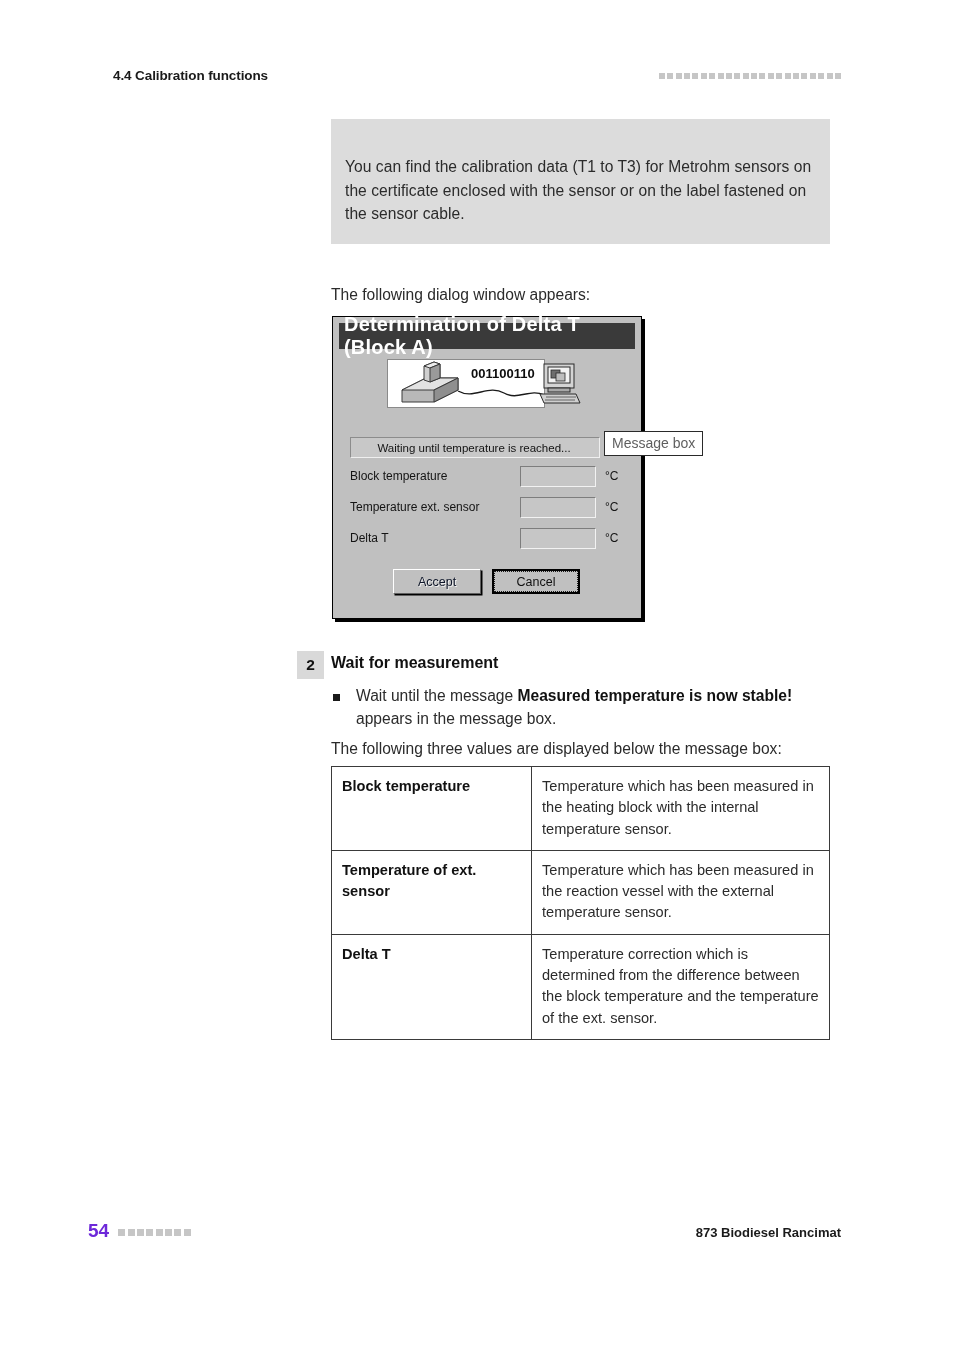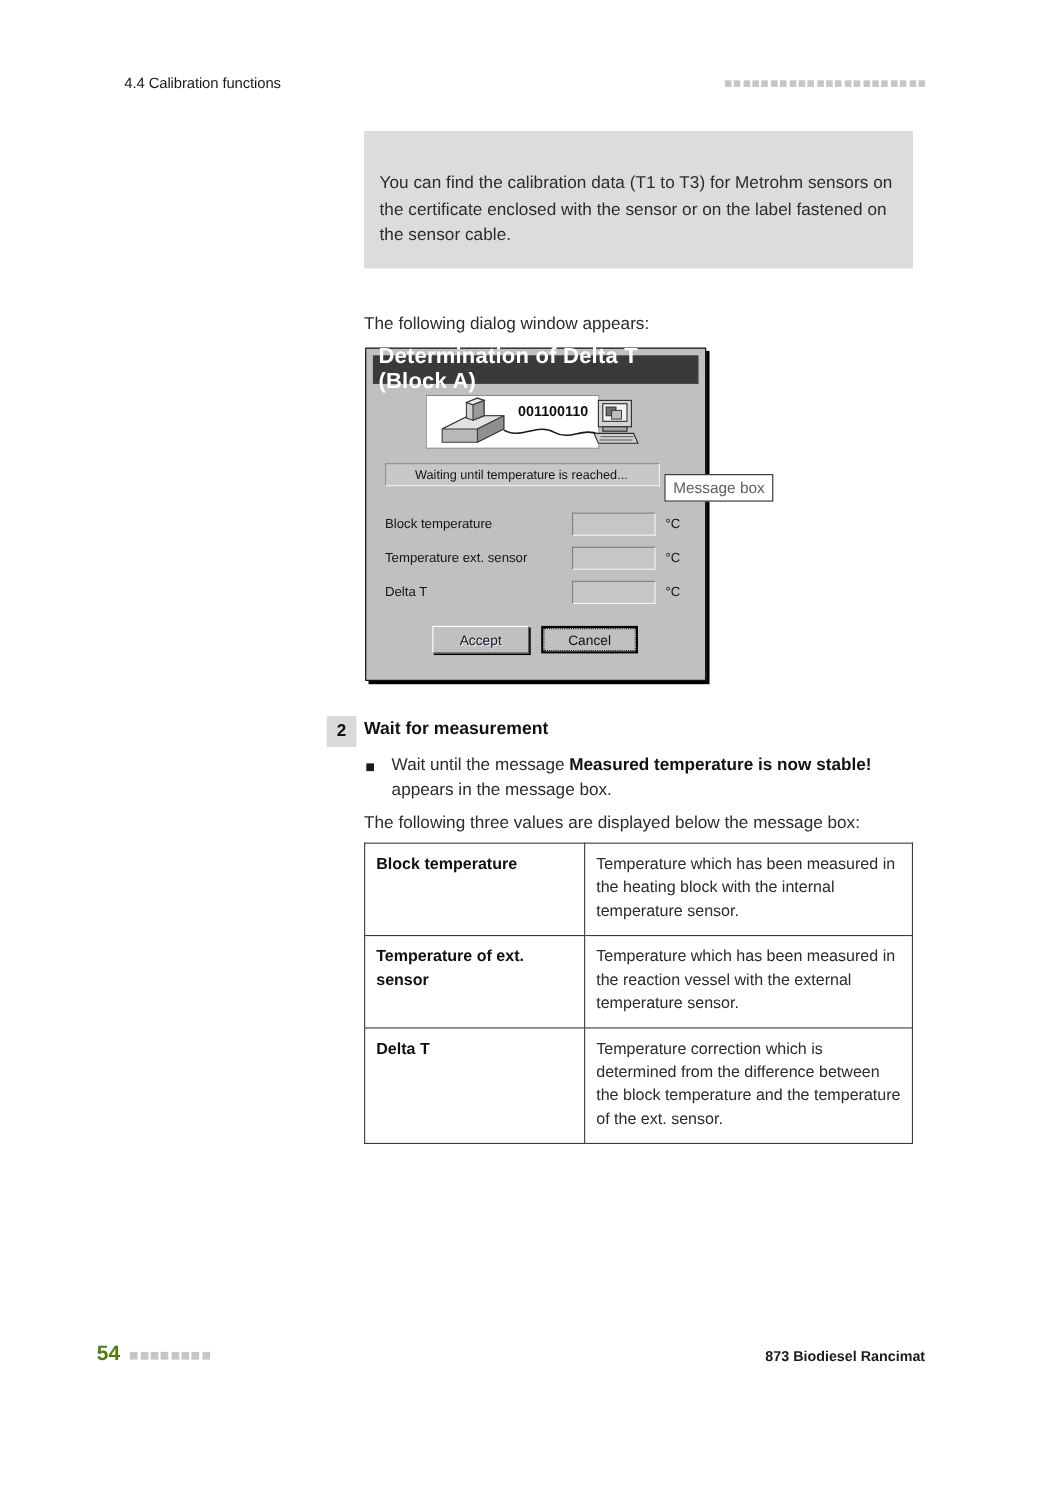--- a/index.html
+++ b/index.html
@@ -20,21 +20,21 @@
     top: 68px;
     left: 113px;
     right: 113px;
     height: 22px;
   }
   .header-chapter {
     position: absolute;
     left: 0;
     top: 0;
     font-size: 13.5px;
-    font-weight: 400;
+    font-weight: 700;
     letter-spacing: -0.1px;
     color: #1a1a1a;
     white-space: nowrap;
   }
   .header-squares {
     position: absolute;
     right: 0;
     top: 5px;
     display: flex;
     gap: 2.4px;
@@ -162,21 +162,21 @@
     width: 158px;
     height: 49px;
     background: #ffffff;
     border: 1px solid #8a8a8a;
   }
   .dlg-illustration svg { display: block; }
 
   .dlg-message {
     position: absolute;
     left: 17px;
-    top: 104px;
+    top: 120px;
     width: 250px;
     height: 21px;
     background: #c8c8c8;
     border-top: 1px solid #8c8c8c;
     border-left: 1px solid #8c8c8c;
     border-right: 1px solid #efefef;
     border-bottom: 1px solid #efefef;
     font-size: 11.5px;
     color: #141414;
     display: flex;
@@ -354,21 +354,21 @@
     position: absolute;
     left: 0;
     top: 0;
     display: flex;
     align-items: center;
     gap: 9px;
   }
   .footer-pageno {
     font-size: 19px;
     font-weight: 700;
-    color: #4d7c0f;
+    color: #6d28d9;
   }
   .footer-squares {
     display: flex;
     gap: 2.4px;
     padding-top: 3px;
   }
   .footer-squares span {
     display: block;
     width: 7px;
     height: 7px;

